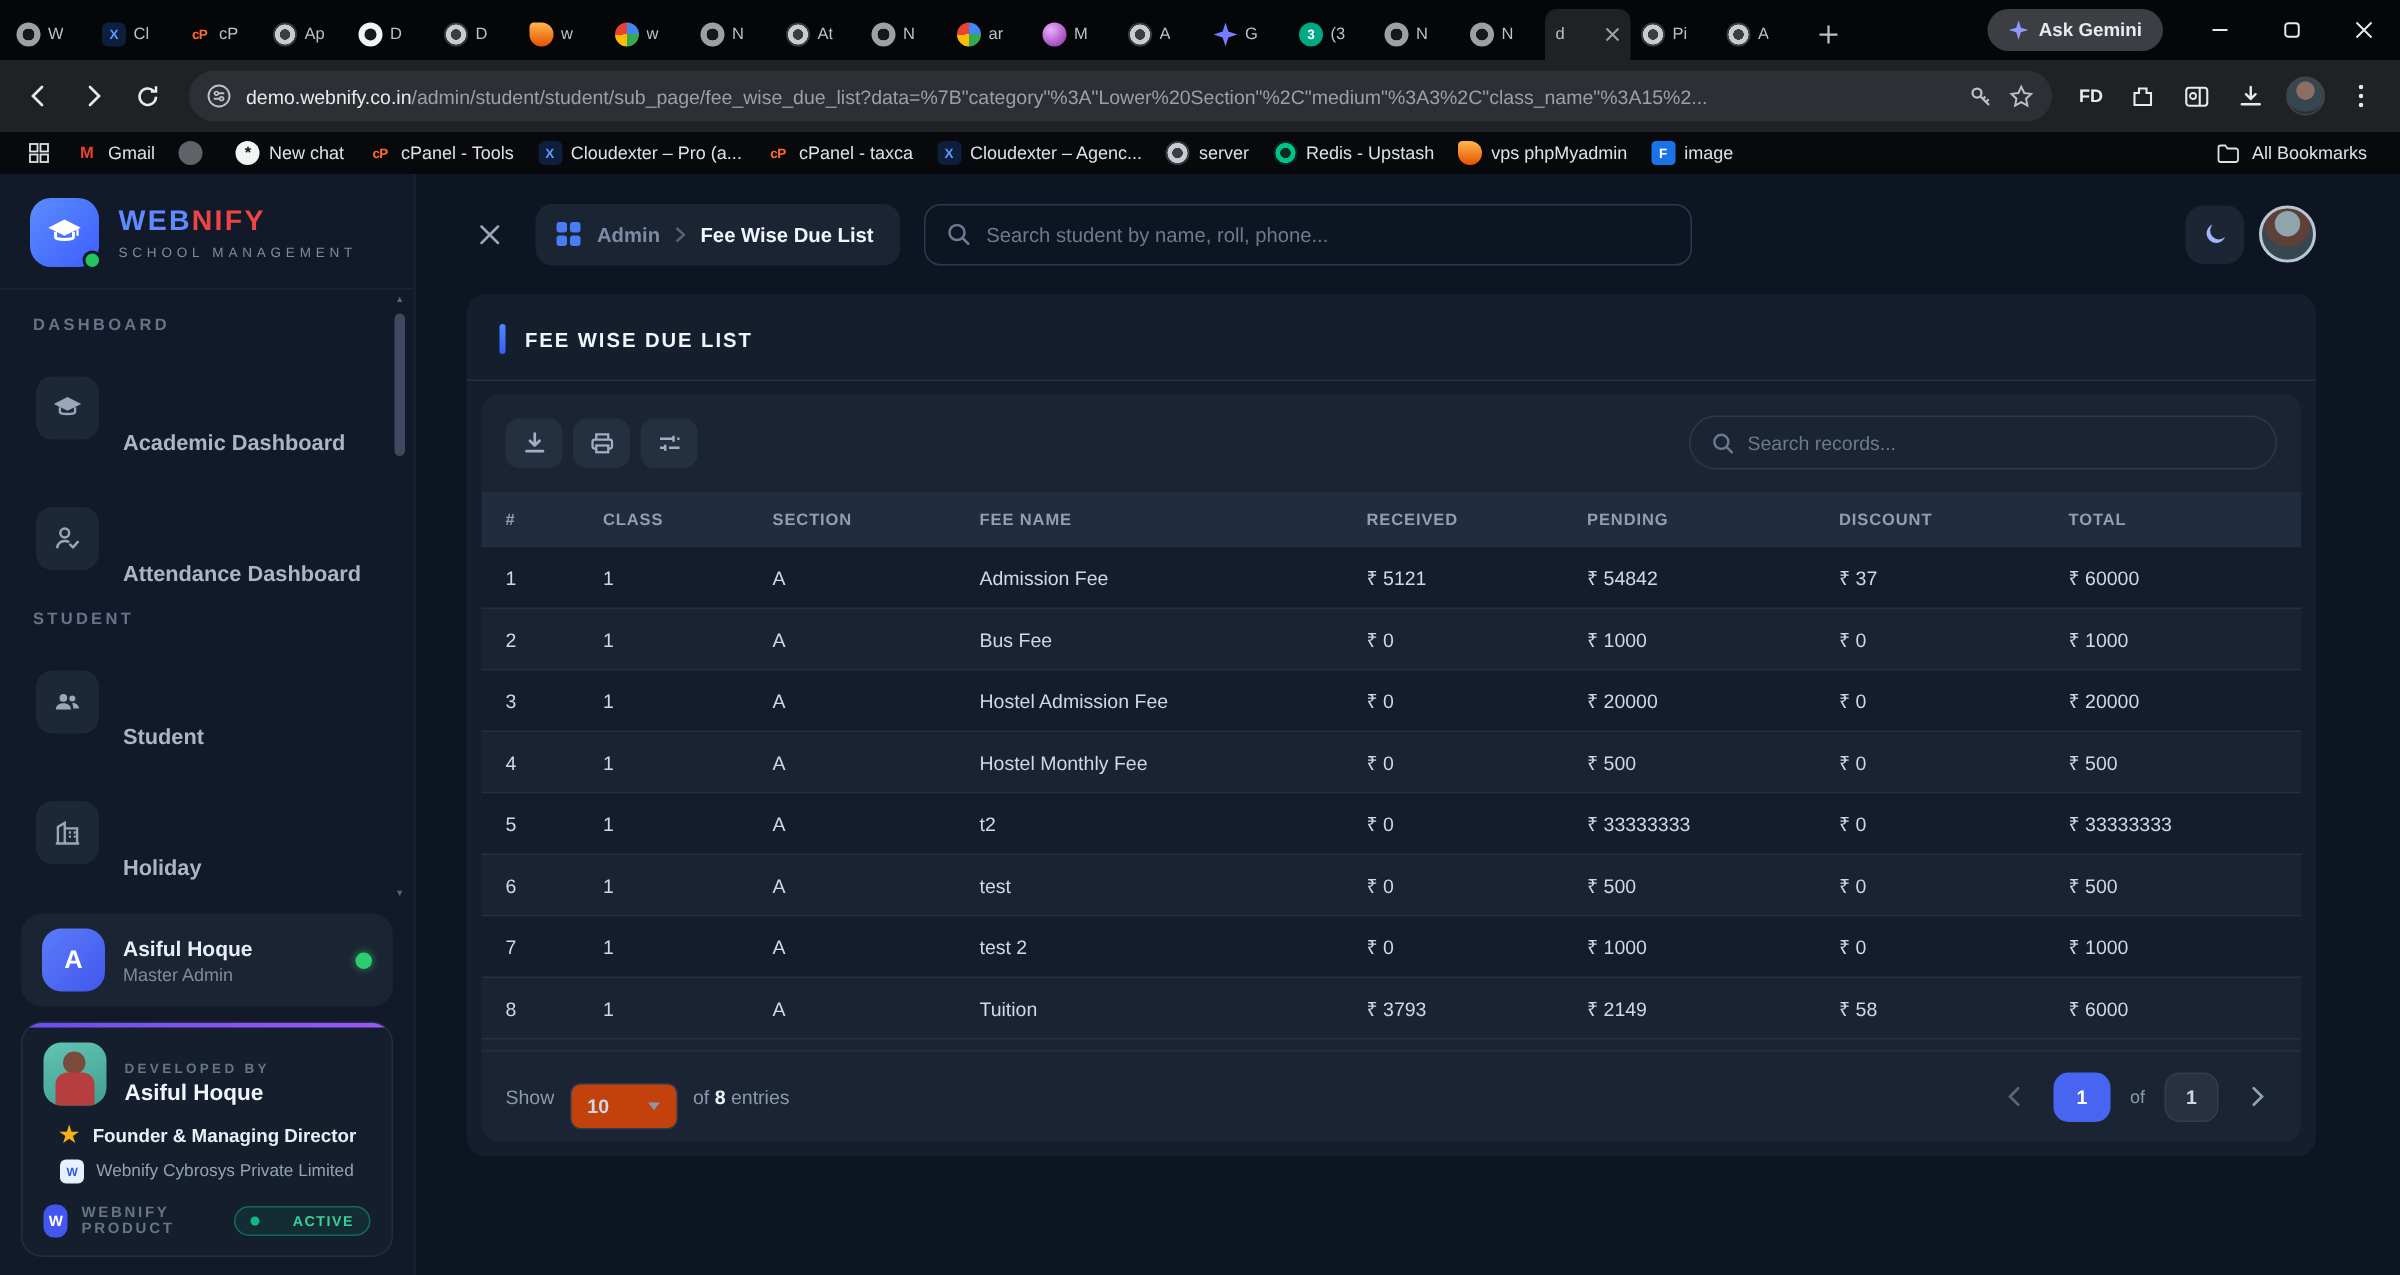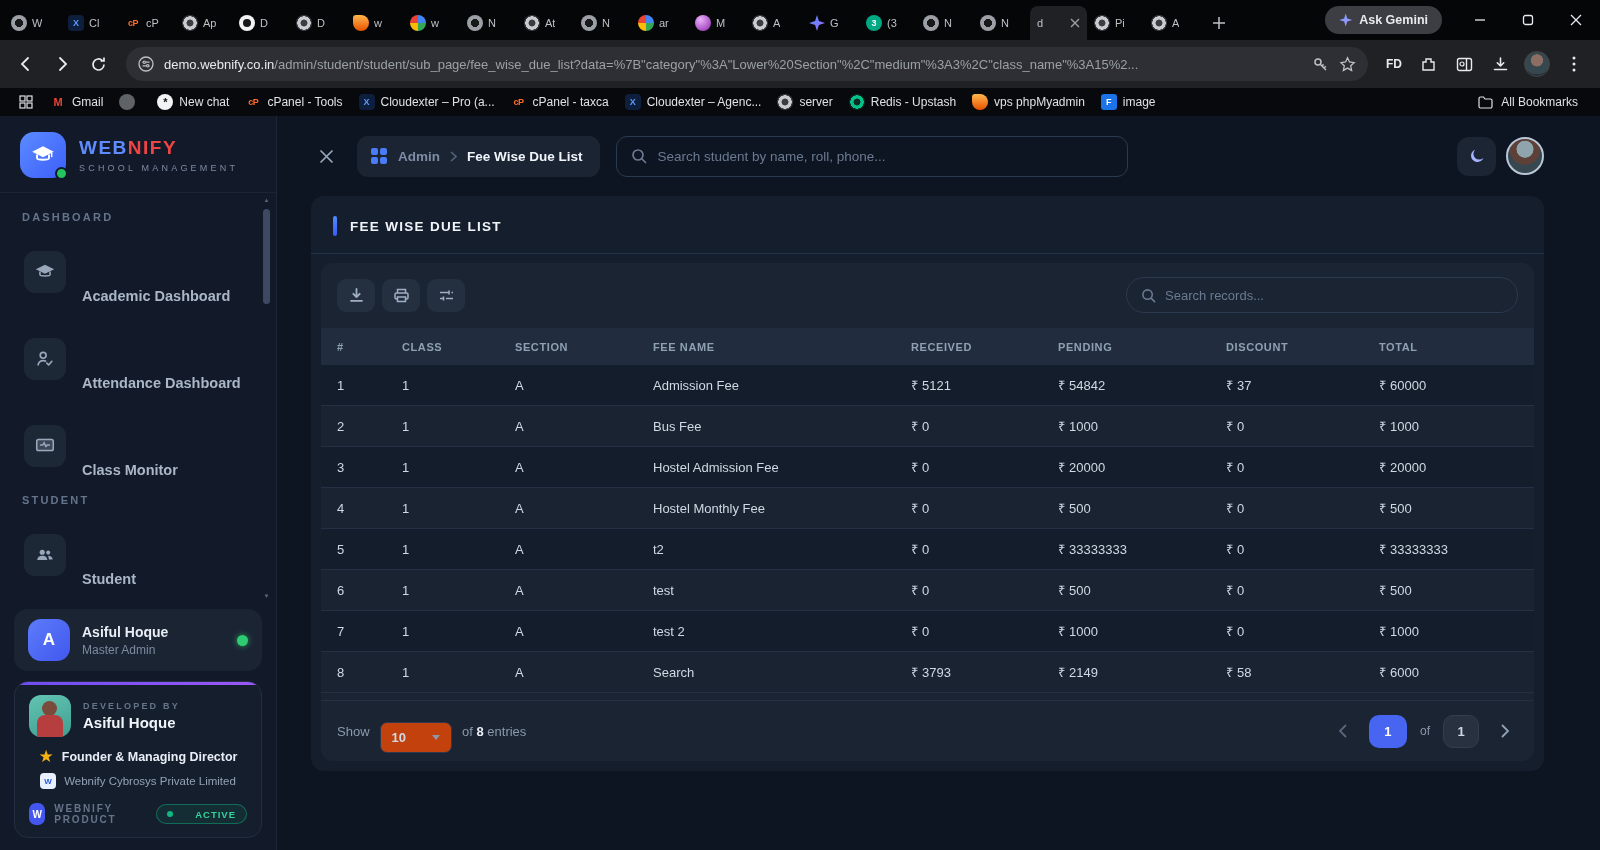--- a/index.html
+++ b/index.html
@@ -103,21 +103,21 @@
     color:#fff; font-weight:bold; font-size:17px; display:flex; align-items:center; justify-content:center; }
   .u-name { font-size:14px; font-weight:bold; color:#e9eef6; }
   .u-role { font-size:12px; color:#7d8aa0; margin-top:3px; }
   .u-status { margin-left:auto; width:11px; height:11px; border-radius:50%; background:#2ecc71;
     box-shadow:0 0 6px rgba(46,204,113,.7); }
 
   .devcard { margin:0 14px 12px 14px; background:#151e2d; border:1px solid #232e42; border-radius:14px;
     padding:13px 14px 12px 14px; flex:0 0 auto; position:relative; overflow:hidden; }
   .devcard::before { content:""; position:absolute; top:0; left:0; right:0; height:3px;
     background:linear-gradient(90deg,#6d4df1,#9b59f6); }
-  .dev-top { display:flex; align-items:center; gap:12px; }
+  .dev-top { display:flex; align-items:flex-end; gap:12px; }
   .dev-avatar { width:42px; height:42px; border-radius:12px; flex:0 0 auto; position:relative;
     background:linear-gradient(160deg,#63c4b2 0%,#3f9e92 100%); overflow:hidden; }
   .dev-avatar::before { content:""; position:absolute; left:13px; top:6px; width:15px; height:15px;
     border-radius:50%; background:#7a4a3a; }
   .dev-avatar::after { content:""; position:absolute; left:8px; top:20px; width:26px; height:24px;
     border-radius:8px 8px 0 0; background:#b63e3e; }
   .dev-by { font-size:9px; color:#66748a; letter-spacing:2.2px; font-weight:bold; }
   .dev-name { font-size:15px; font-weight:bold; color:#f1f5fa; margin-top:3px; }
   .dev-row { display:flex; align-items:center; justify-content:center; gap:8px; margin-top:11px; }
   .star { color:#f6b211; font-size:17px; line-height:1; }
@@ -602,30 +602,20 @@
           <svg width="22" height="22" viewBox="0 0 24 24" fill="none" stroke="#98a7ba" stroke-width="1.8">
               <circle cx="10" cy="8" r="3.2"></circle>
               <path d="M4.5 19c0-3.2 2.6-5.2 5.5-5.2 1.2 0 2.3.3 3.2.9"></path>
               <path d="M14 16.5l2 2 3.5-4" stroke-linecap="round" stroke-linejoin="round"></path>
             </svg>
         </span>
         <span class="lbl">Attendance Dashboard</span>
       </div>
 
 
-      <div class="mitem">
-        <span class="ic">
-          <svg width="22" height="22" viewBox="0 0 24 24" fill="none" stroke="#98a7ba" stroke-width="1.7">
-              <rect x="3" y="5" width="18" height="12" rx="2" fill="#98a7ba" opacity=".25"></rect>
-              <rect x="3" y="5" width="18" height="12" rx="2"></rect>
-              <path d="M6.5 11h3l1.5-2.5 2 4 1.5-1.5h3"></path>
-            </svg>
-        </span>
-        <span class="lbl">Class Monitor</span>
-      </div>
 
       <div class="sec-label">STUDENT</div>
 
       <div class="mitem">
         <span class="ic">
           <svg width="22" height="22" viewBox="0 0 24 24" fill="#98a7ba">
               <circle cx="9" cy="9" r="2.8"></circle>
               <circle cx="15.5" cy="9.4" r="2.2"></circle>
               <path d="M3.5 17.5c0-3 2.5-4.6 5.5-4.6s5.5 1.6 5.5 4.6z"></path>
               <path d="M15.5 12.8c2.5 0 4.8 1.3 4.8 4h-4"></path>
@@ -846,21 +836,21 @@
                 <span>₹ 0</span>
                 <span>₹ 1000</span>
                 <span>₹ 0</span>
                 <span>₹ 1000</span>
               </div>
 
               <div class="trow">
                 <span>8</span>
                 <span>1</span>
                 <span>A</span>
-                <span>Search</span>
+                <span>Tuition</span>
                 <span>₹ 3793</span>
                 <span>₹ 2149</span>
                 <span>₹ 58</span>
                 <span>₹ 6000</span>
               </div>
             </div>
 
           <div class="pfooter">
             <span class="pf-label">Show</span>
             <div class="pf-select">

